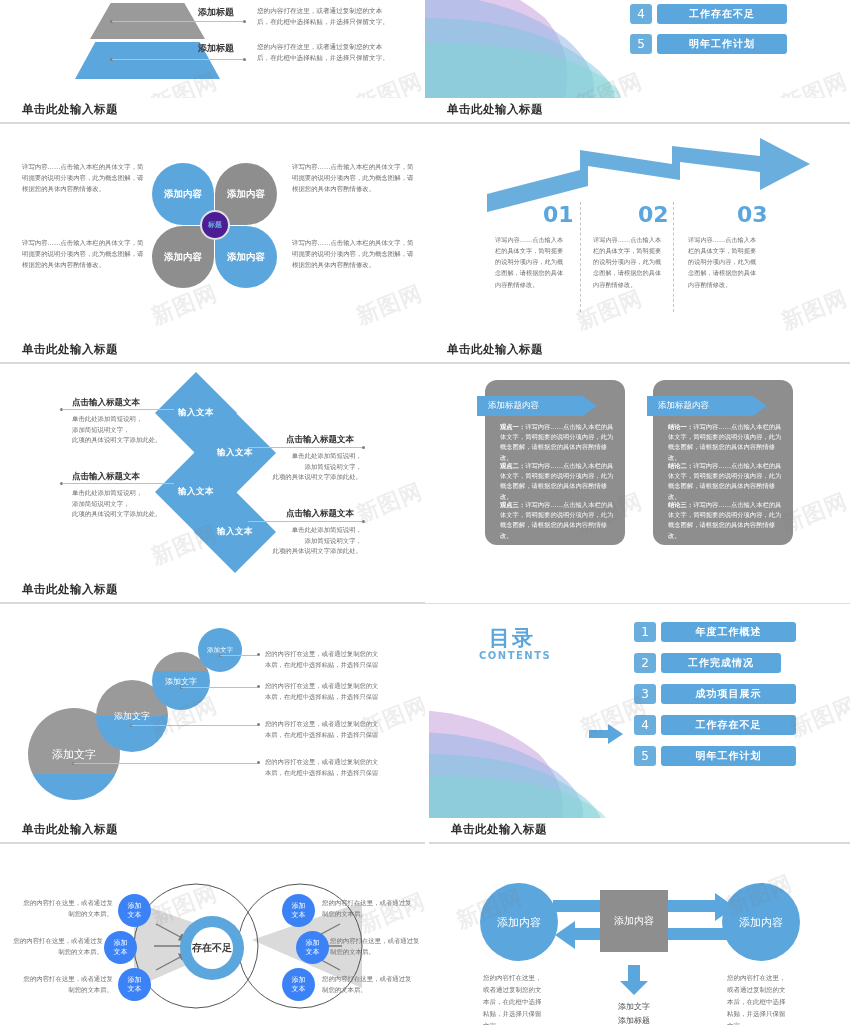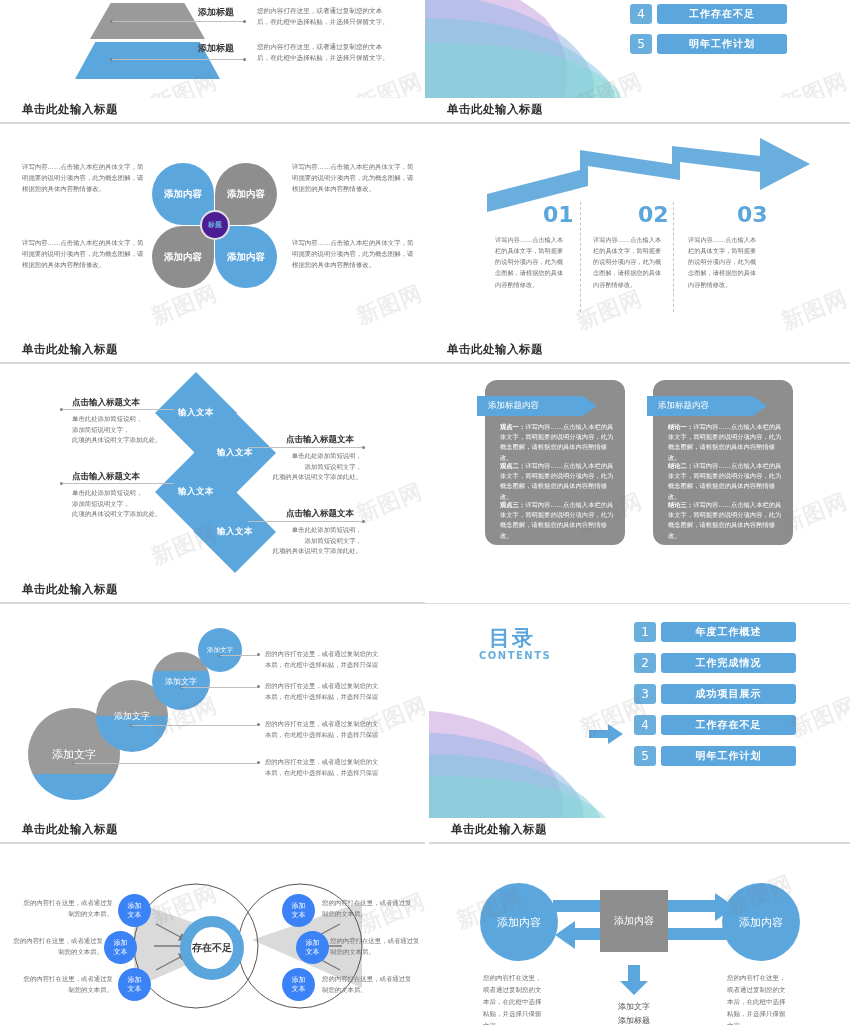--- a/index.html
+++ b/index.html
@@ -434,21 +434,21 @@
     <svg width="34" height="22" style="position:absolute;left:160px;top:113px;" viewBox="0 0 34 22">
       <path d="M0,7 L19,7 L19,1 L34,11 L19,21 L19,15 L0,15 Z" fill="#5ba6dd"></path>
     </svg>
 
     <div class="numrow" style="left:205px;top:12px;">
       <div class="numbox">1</div>
       <div class="numbar" style="width:135px;">年度工作概述</div>
     </div>
     <div class="numrow" style="left:205px;top:43px;">
       <div class="numbox">2</div>
-      <div class="numbar" style="width:135px;">工作完成情况</div>
+      <div class="numbar" style="width:120px;">工作完成情况</div>
     </div>
     <div class="numrow" style="left:205px;top:74px;">
       <div class="numbox">3</div>
       <div class="numbar" style="width:135px;">成功项目展示</div>
     </div>
     <div class="numrow" style="left:205px;top:105px;">
       <div class="numbox">4</div>
       <div class="numbar" style="width:135px;">工作存在不足</div>
     </div>
     <div class="numrow" style="left:205px;top:136px;">

